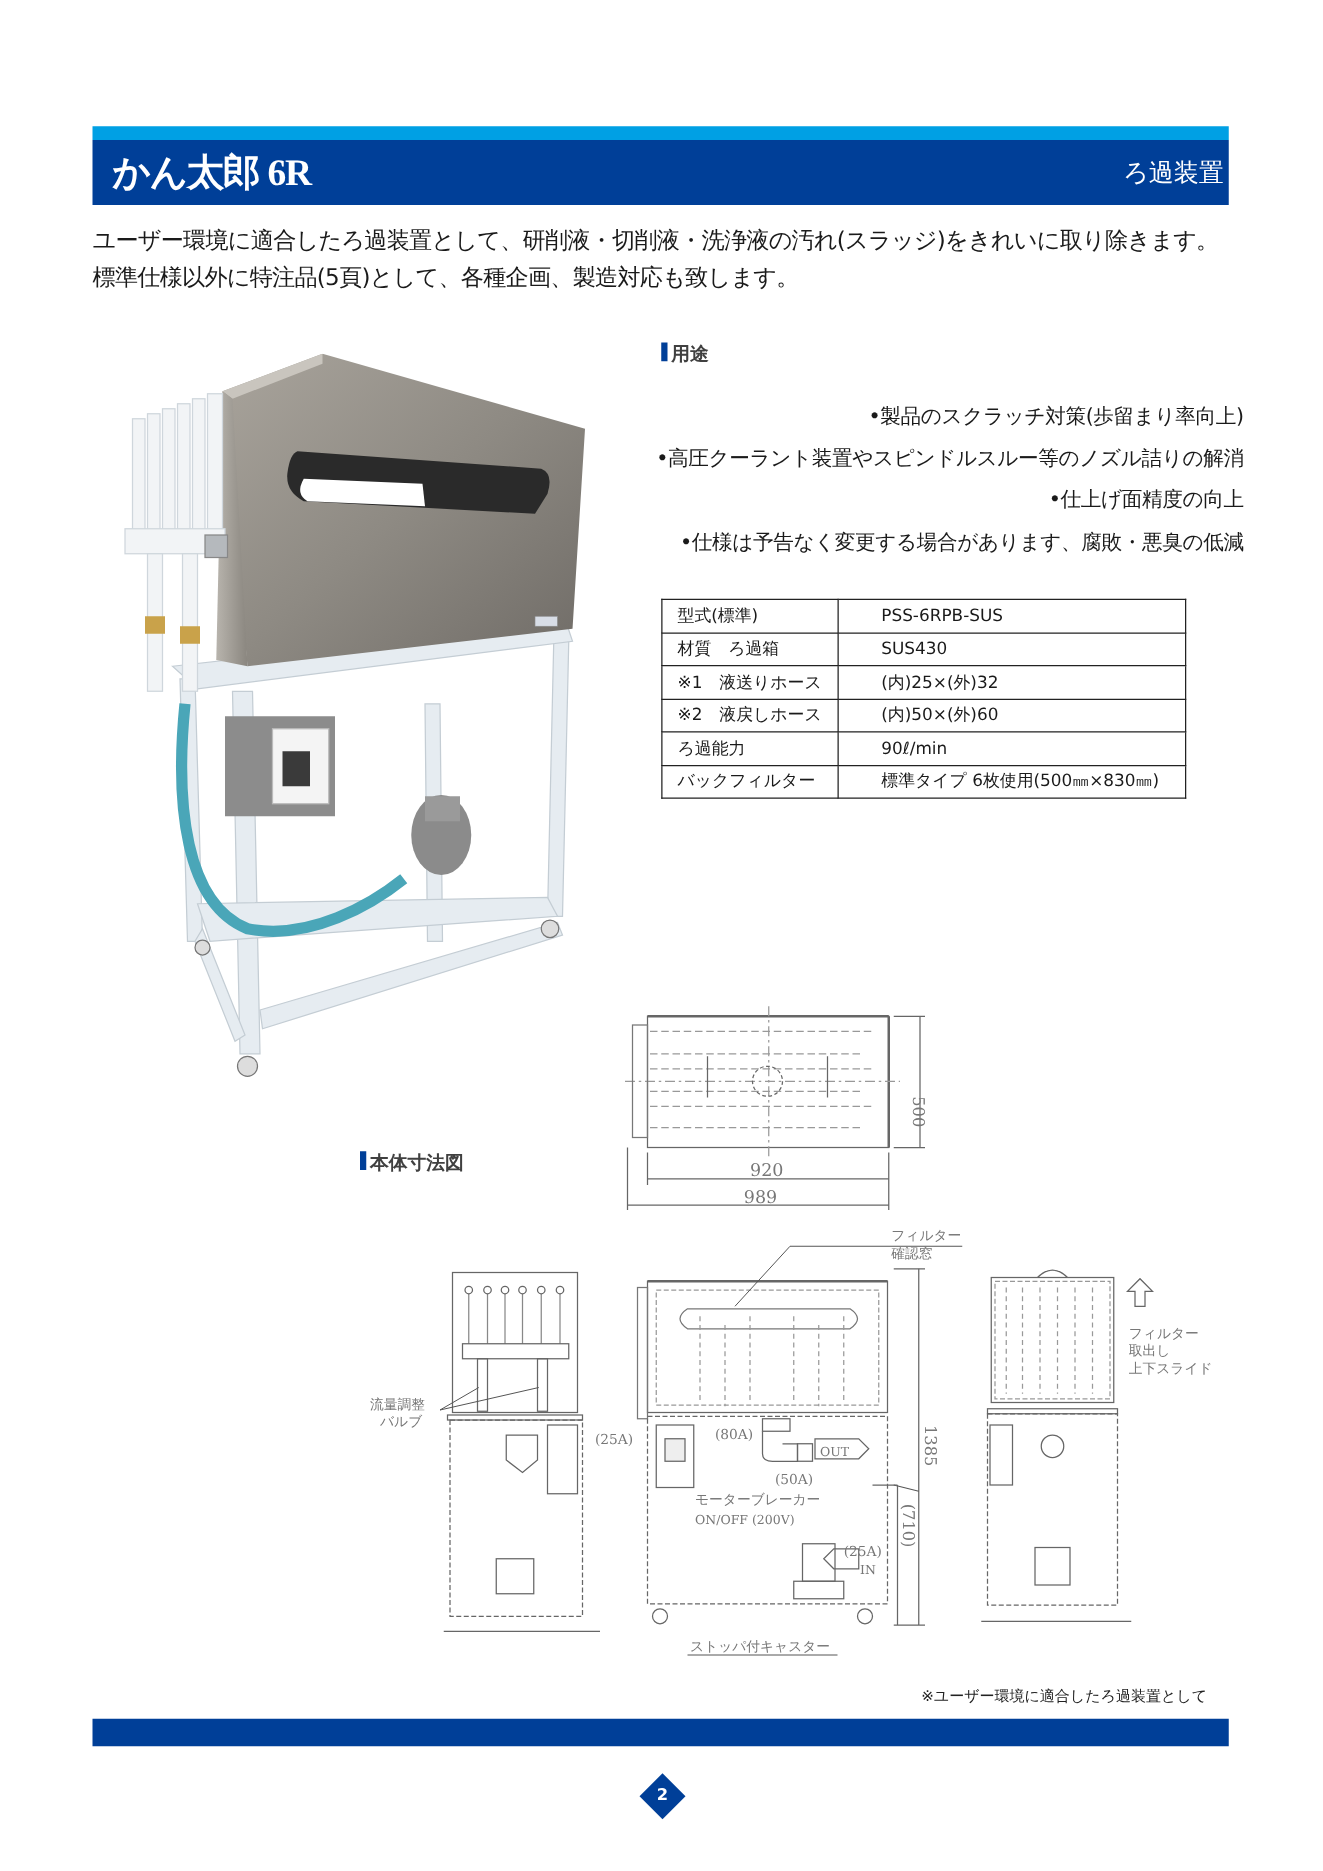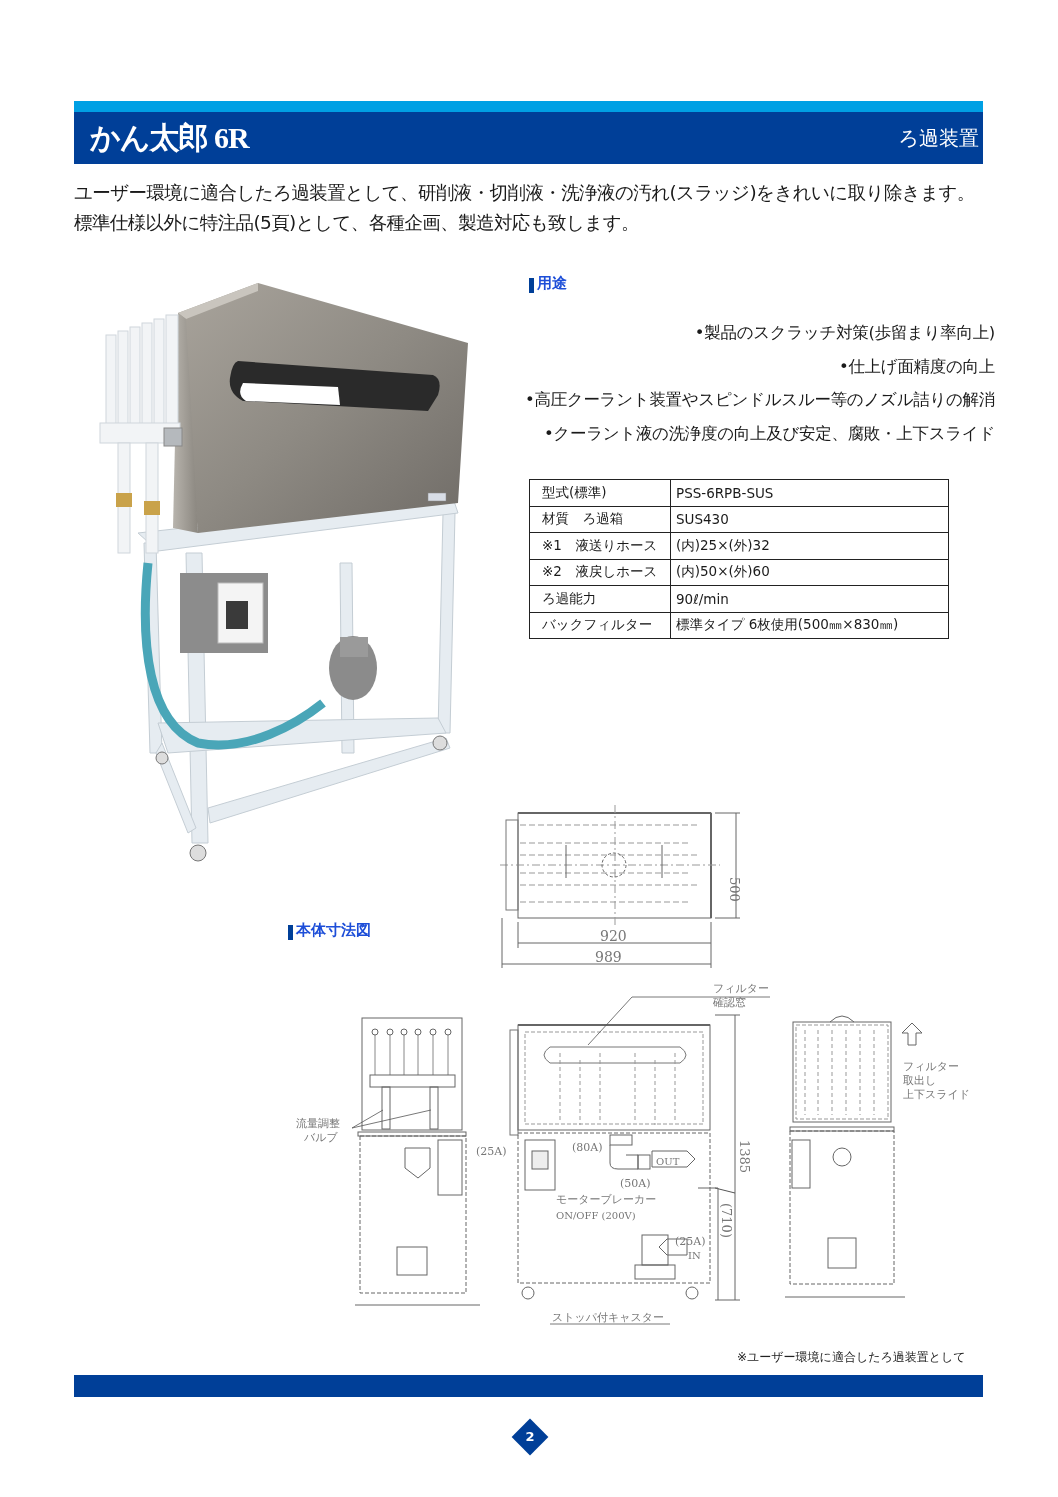--- a/index.html
+++ b/index.html
@@ -8,30 +8,30 @@
   .abs { position:absolute; }
 
   
   .hdr-strip { left:74px; top:101px; width:909px; height:11px; background:#00a0e4; }
   .hdr-bar { left:74px; top:112px; width:909px; height:52px; background:#003f98;font-family:Liberation Serif, serif; }
   .hdr-title { left:16px; top:6px; font-size:30px; font-weight:bold; color:#fff; letter-spacing:-1px; }
   .hdr-cat { right:4px; top:13px; font-size:20px; color:#fff; }
 
   .intro { left:74px; top:178px; width:920px; font-size:18.5px; line-height:30px; color:#1a1a1a; letter-spacing:-0.6px; }
 
-  .sec-head { font-size:15px; font-weight:bold; color:#1d4ed8; display:flex; align-items:flex-end; gap:3px; }
+  .sec-head { font-size:15px; font-weight:bold; color:#404040; display:flex; align-items:flex-start; gap:3px; }
   .sec-head .mark { width:5px; height:15px; background:#003f98; display:inline-block; }
 
   .uses { left:525px; top:316px; font-size:16.5px; line-height:33.5px; }
   .uses div { white-space:nowrap; letter-spacing:-0.3px;text-align:right; }
 
   table.spec { position:absolute; left:529px; top:479px; width:420px; border-collapse:collapse; font-size:13.5px; }
   table.spec td { border:1.4px solid #222; height:25.5px; padding:0 0 0 12px; white-space:nowrap; }
   table.spec td.k { width:128px; }
-  table.spec td.v { padding-left:5px; }
+  table.spec td.v { padding-left:34px; }
 
   
   .photo { left:78px; top:283px; width:400px; height:580px; }
 
   
   .drw { position:absolute; }
   .dtxt { font-family:"DejaVu Serif", serif; fill:#777; }
 
   .note { left:737px; top:1349px; font-size:12px; color:#222; }
   .foot-bar { left:74px; top:1375px; width:909px; height:22px; background:#003f98; }
@@ -115,23 +115,23 @@
     <circle cx="84" cy="475" r="6" fill="#ddd" stroke="#777"></circle>
   </svg>
 </div>
 
 <div class="abs sec-head" style="left:529px; top:274px;">
   <span class="mark"></span>
   <span>用途</span>
 </div>
 <div class="abs uses">
   <div>•製品のスクラッチ対策(歩留まり率向上)</div>
+  <div>•高圧クーラント装置やスピンドルスルー等のノズル詰りの解消</div>
   <div>•仕上げ面精度の向上</div>
-  <div>•高圧クーラント装置やスピンドルスルー等のノズル詰りの解消</div>
-  <div>•クーラント液の洗浄度の向上及び安定、腐敗・上下スライド</div>
+  <div>•仕様は予告なく変更する場合があります、腐敗・悪臭の低減</div>
 </div>
 
 <table class="spec">
   <tbody>
       <tr>
         <td class="k">型式(標準)</td>
         <td class="v" style="">PSS-6RPB-SUS</td>
       </tr>
   <tr>
         <td class="k">材質　ろ過箱</td>

